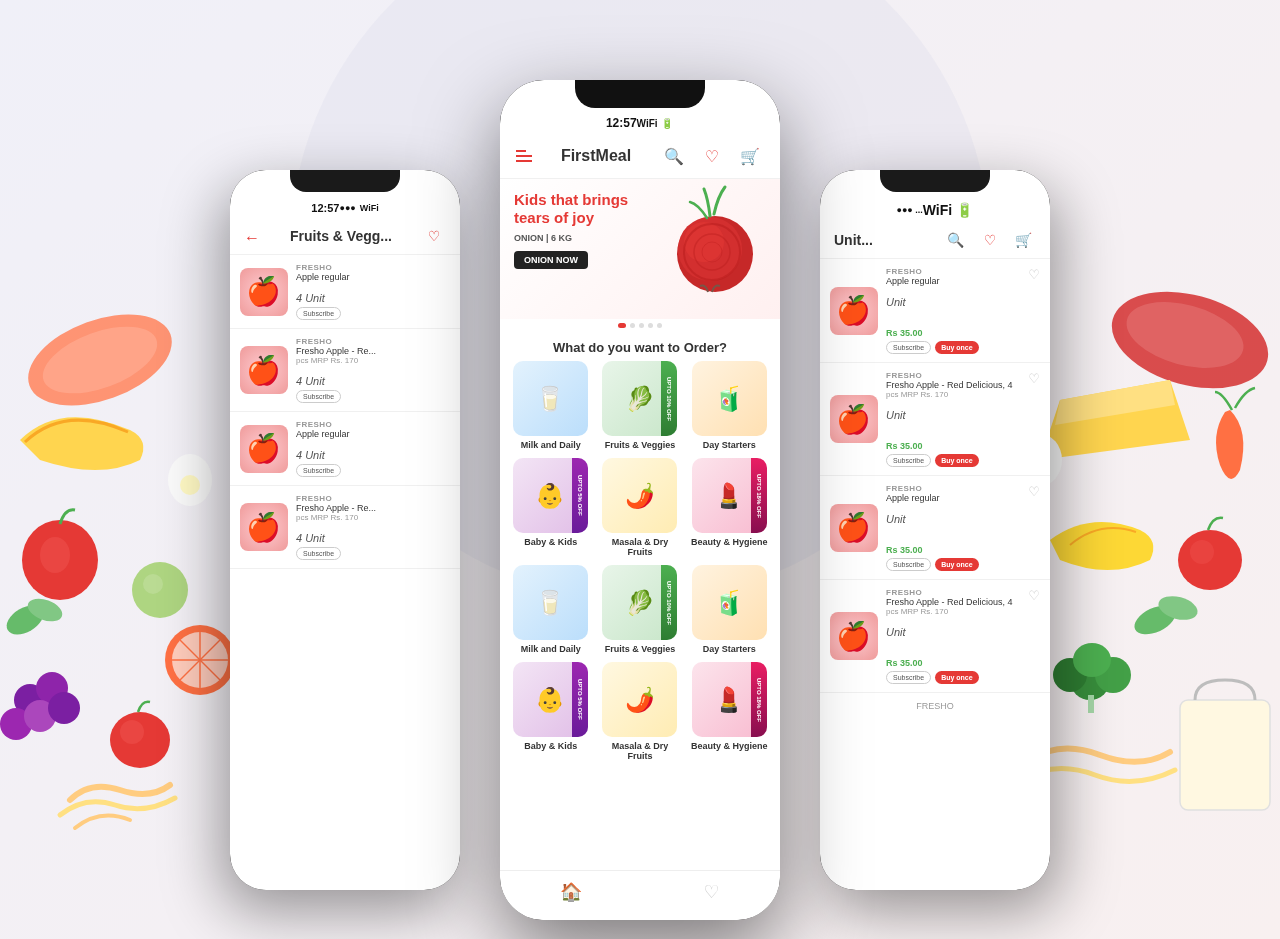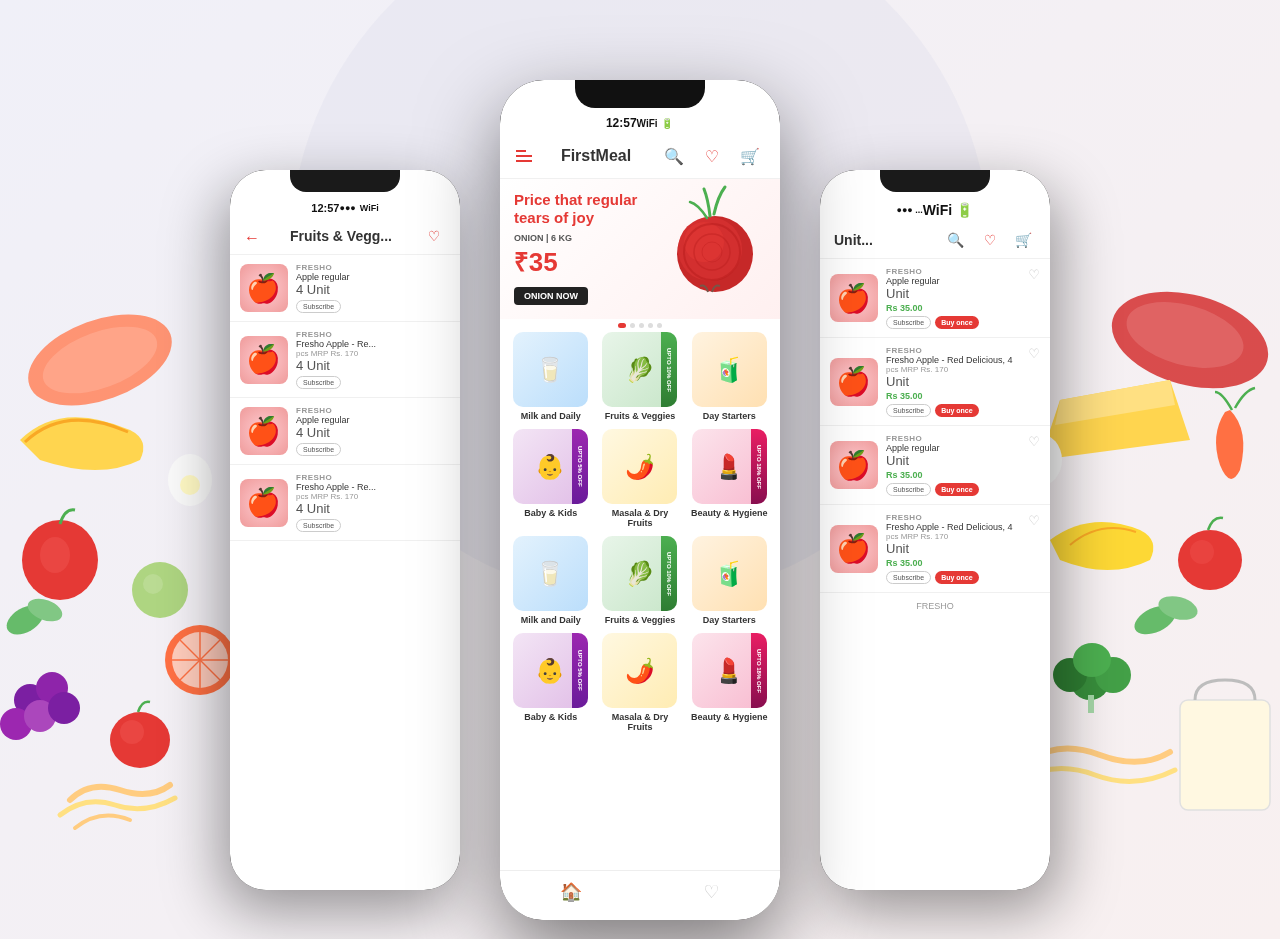--- a/index.html
+++ b/index.html
@@ -379,24 +379,25 @@
     .product-name {
       font-size: 9px;
       color: #333;
       font-weight: 500;
       white-space: nowrap;
       overflow: hidden;
       text-overflow: ellipsis;
     }
 
     .product-unit {
-      font-size: 13px;
+      font-size: 11px;
       color: #555;
-      margin-top: 0;
+      margin-top: 10px;
       font-weight: 500;
+      font-style: italic;
     }
 
     .product-actions {
       display: flex;
       gap: 4px;
       margin-top: 3px;
     }
 
     .btn-subscribe {
       border: 1px solid #ccc;
@@ -416,21 +417,21 @@
       padding: 2px 6px;
       font-size: 7px;
       font-weight: 600;
       cursor: pointer;
     }
 
     .product-price {
       font-size: 9px;
       color: #4caf50;
       font-weight: 600;
-      margin-top: 2px;
+      margin-top: 20px;
     }
 
     .heart-icon {
       color: #ccc;
       font-size: 13px;
       align-self: flex-start;
     }
 
     
     .center-content {
@@ -890,23 +891,22 @@
         <span class="app-title app-title-lg">FirstMeal</span>
         <div class="header-icons">
           <span class="icon-circle icon-circle-lg" style="color:#333;">🔍</span>
           <span class="icon-circle icon-circle-lg" style="color:#e53935;">♡</span>
           <span class="icon-circle icon-circle-lg" style="color:#e53935;">🛒</span>
         </div>
       </div>
 
       <div class="banner">
         <div class="banner-text">
-          <div class="banner-tagline">Price that regular tears of joy</div>
+          <div class="banner-tagline">Kids that brings tears of joy</div>
           <div class="banner-product">ONION | 6 KG</div>
-          <div class="banner-price">₹35</div>
           <button class="banner-order-btn">ONION NOW</button>
         </div>
 
         <div class="banner-image">
           <svg class="onion-svg" viewBox="0 0 100 110" xmlns="http://www.w3.org/2000/svg">
 
             <ellipse cx="55" cy="70" rx="38" ry="38" fill="#c62828"></ellipse>
             <ellipse cx="50" cy="65" rx="32" ry="32" fill="#d32f2f"></ellipse>
             <ellipse cx="44" cy="58" rx="20" ry="20" fill="#e53935" opacity="0.5"></ellipse>
 
@@ -925,20 +925,21 @@
       </div>
 
       <div class="banner-dots">
         <div class="dot active"></div>
         <div class="dot"></div>
         <div class="dot"></div>
         <div class="dot"></div>
         <div class="dot"></div>
       </div>
 
+      <div class="section-title">What do you want to Order?</div>
 
       <div class="center-content">
         <div class="scroll-content">
           <div class="category-grid">
 
             <div class="category-item">
               <div class="category-img-box">
                 <div class="milk-dairy-img">🥛</div>
               </div>
               <span class="category-label">Milk and Daily</span>

